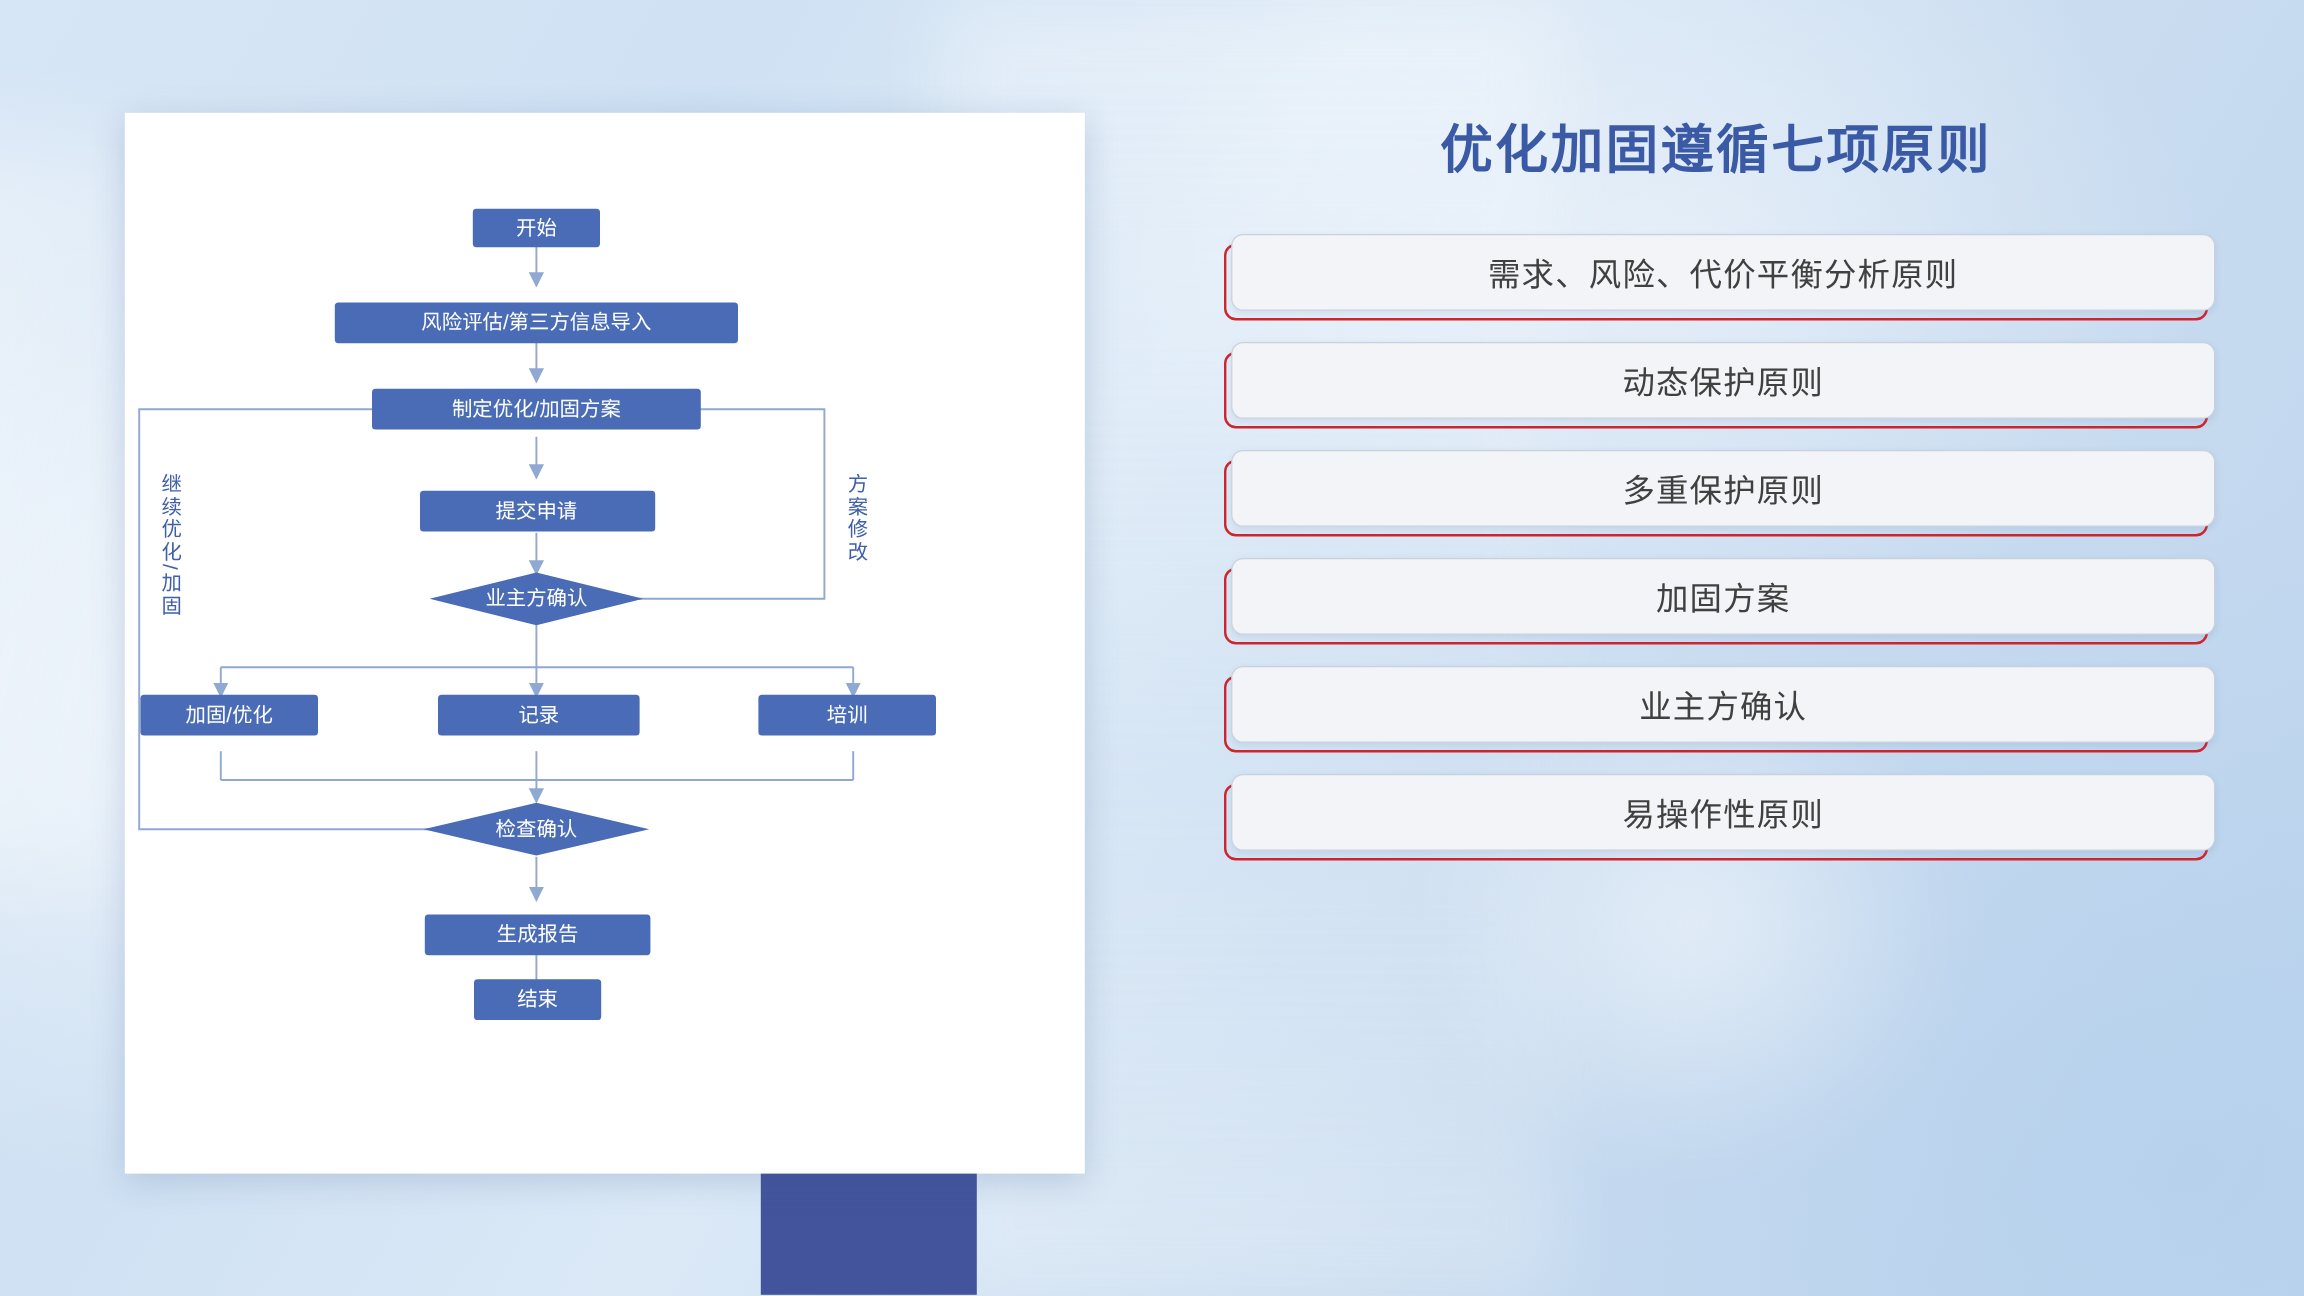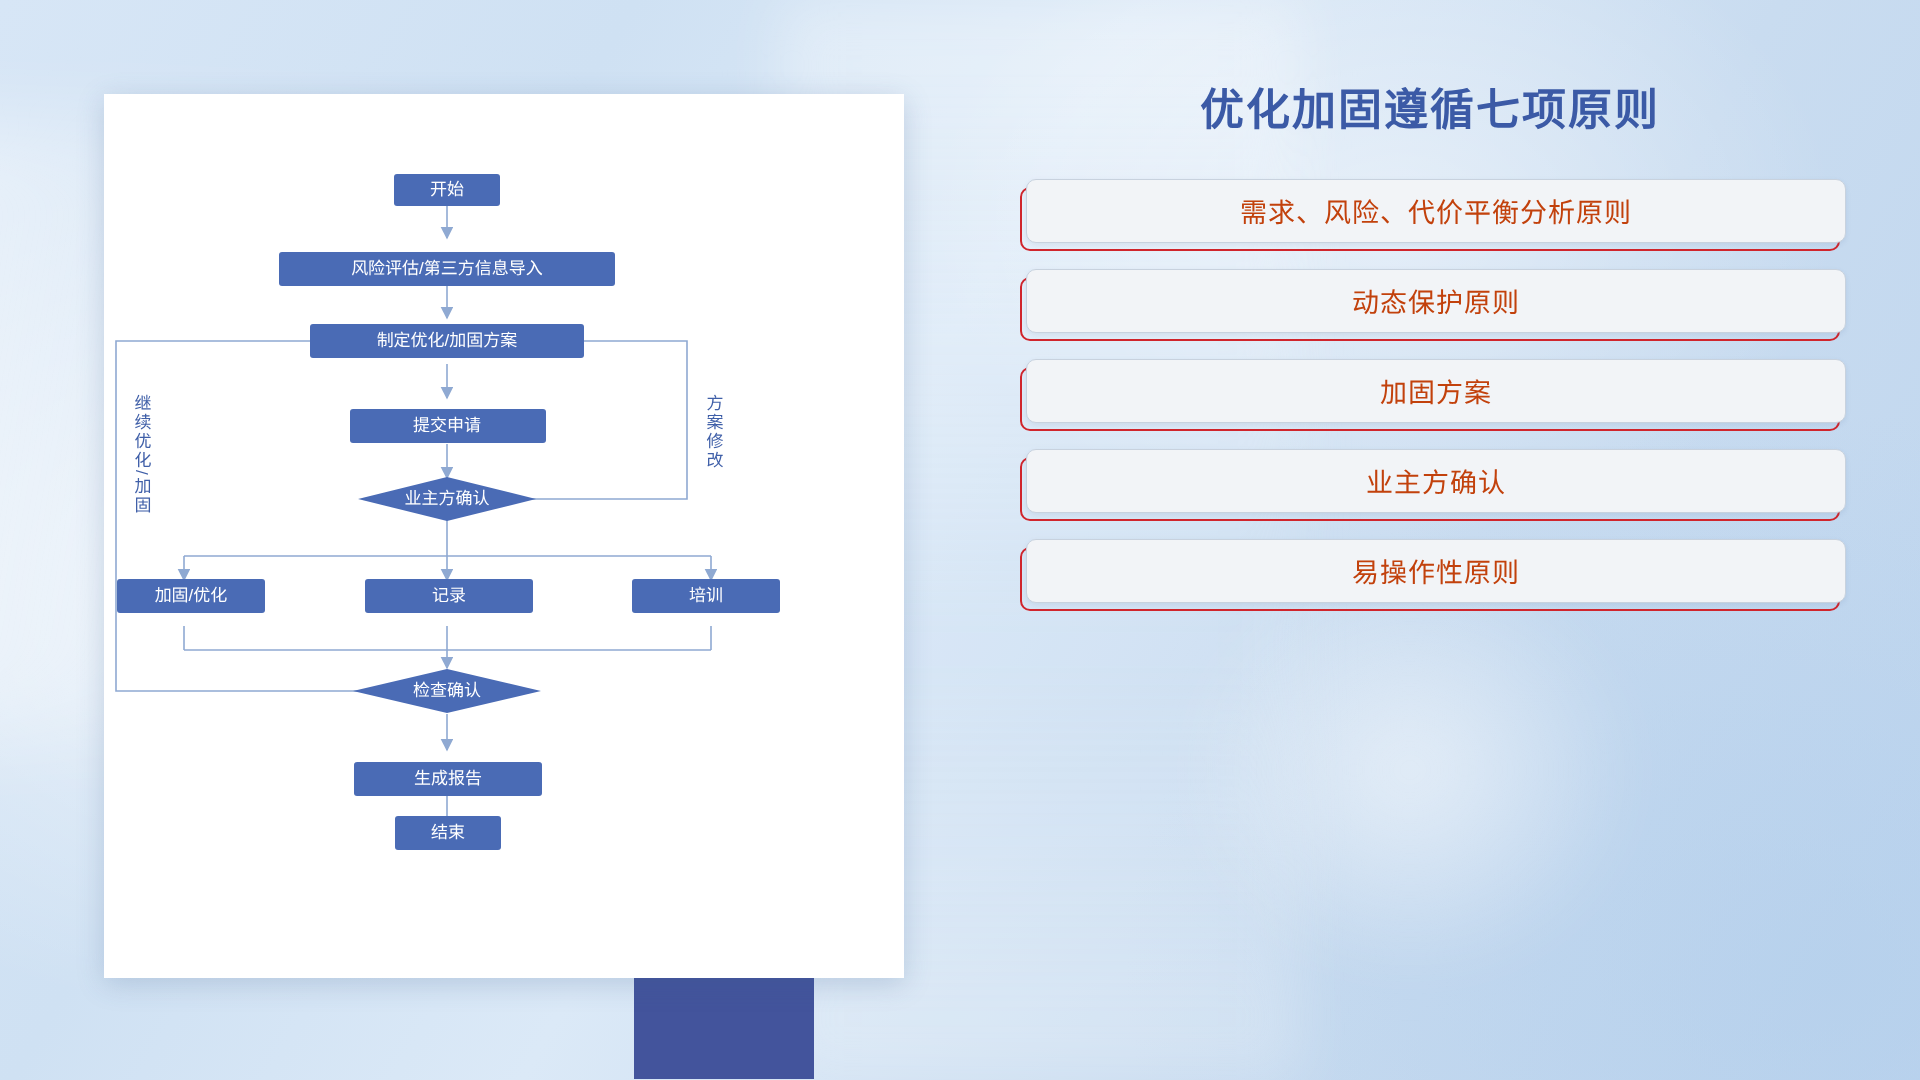--- a/index.html
+++ b/index.html
@@ -88,21 +88,21 @@
   }
   .fc-side-label {
     fill: #3f5fa8;
     font-size: 17px;
   }
 
   
   #right-panel {
     position: absolute;
     left: 1020px;
-    top: 84px;
+    top: 100px;
     width: 820px;
     height: 900px;
   }
   #right-title {
     font-size: 44px;
     font-weight: bold;
     color: #3b5aa6;
     text-align: center;
     letter-spacing: 2px;
     margin: 0 0 42px 0;
@@ -133,21 +133,21 @@
     top: 0px;
     width: 100%;
     height: 64px;
     background: #f2f4f7;
     border: 1px solid #c8d2de;
     border-radius: 10px;
     box-sizing: border-box;
     display: flex;
     align-items: center;
     justify-content: center;
-    color: #c2410c;
+    color: #404040;
     font-size: 27px;
     letter-spacing: 1px;
     box-shadow: 0 2px 5px rgba(80,110,160,0.12);
   }
 </style>
 </head>
 <body>
 
 <div id="bg">
   <div id="bg-streak-1"></div>
@@ -267,20 +267,24 @@
     <div class="principle-item">
       <div class="principle-underline"></div>
       <div class="principle-chip">需求、风险、代价平衡分析原则</div>
     </div>
     <div class="principle-item">
       <div class="principle-underline"></div>
       <div class="principle-chip">动态保护原则</div>
     </div>
     <div class="principle-item">
       <div class="principle-underline"></div>
+      <div class="principle-chip">多重保护原则</div>
+    </div>
+    <div class="principle-item">
+      <div class="principle-underline"></div>
       <div class="principle-chip">加固方案</div>
     </div>
     <div class="principle-item">
       <div class="principle-underline"></div>
       <div class="principle-chip">业主方确认</div>
     </div>
     <div class="principle-item">
       <div class="principle-underline"></div>
       <div class="principle-chip">易操作性原则</div>
     </div>

